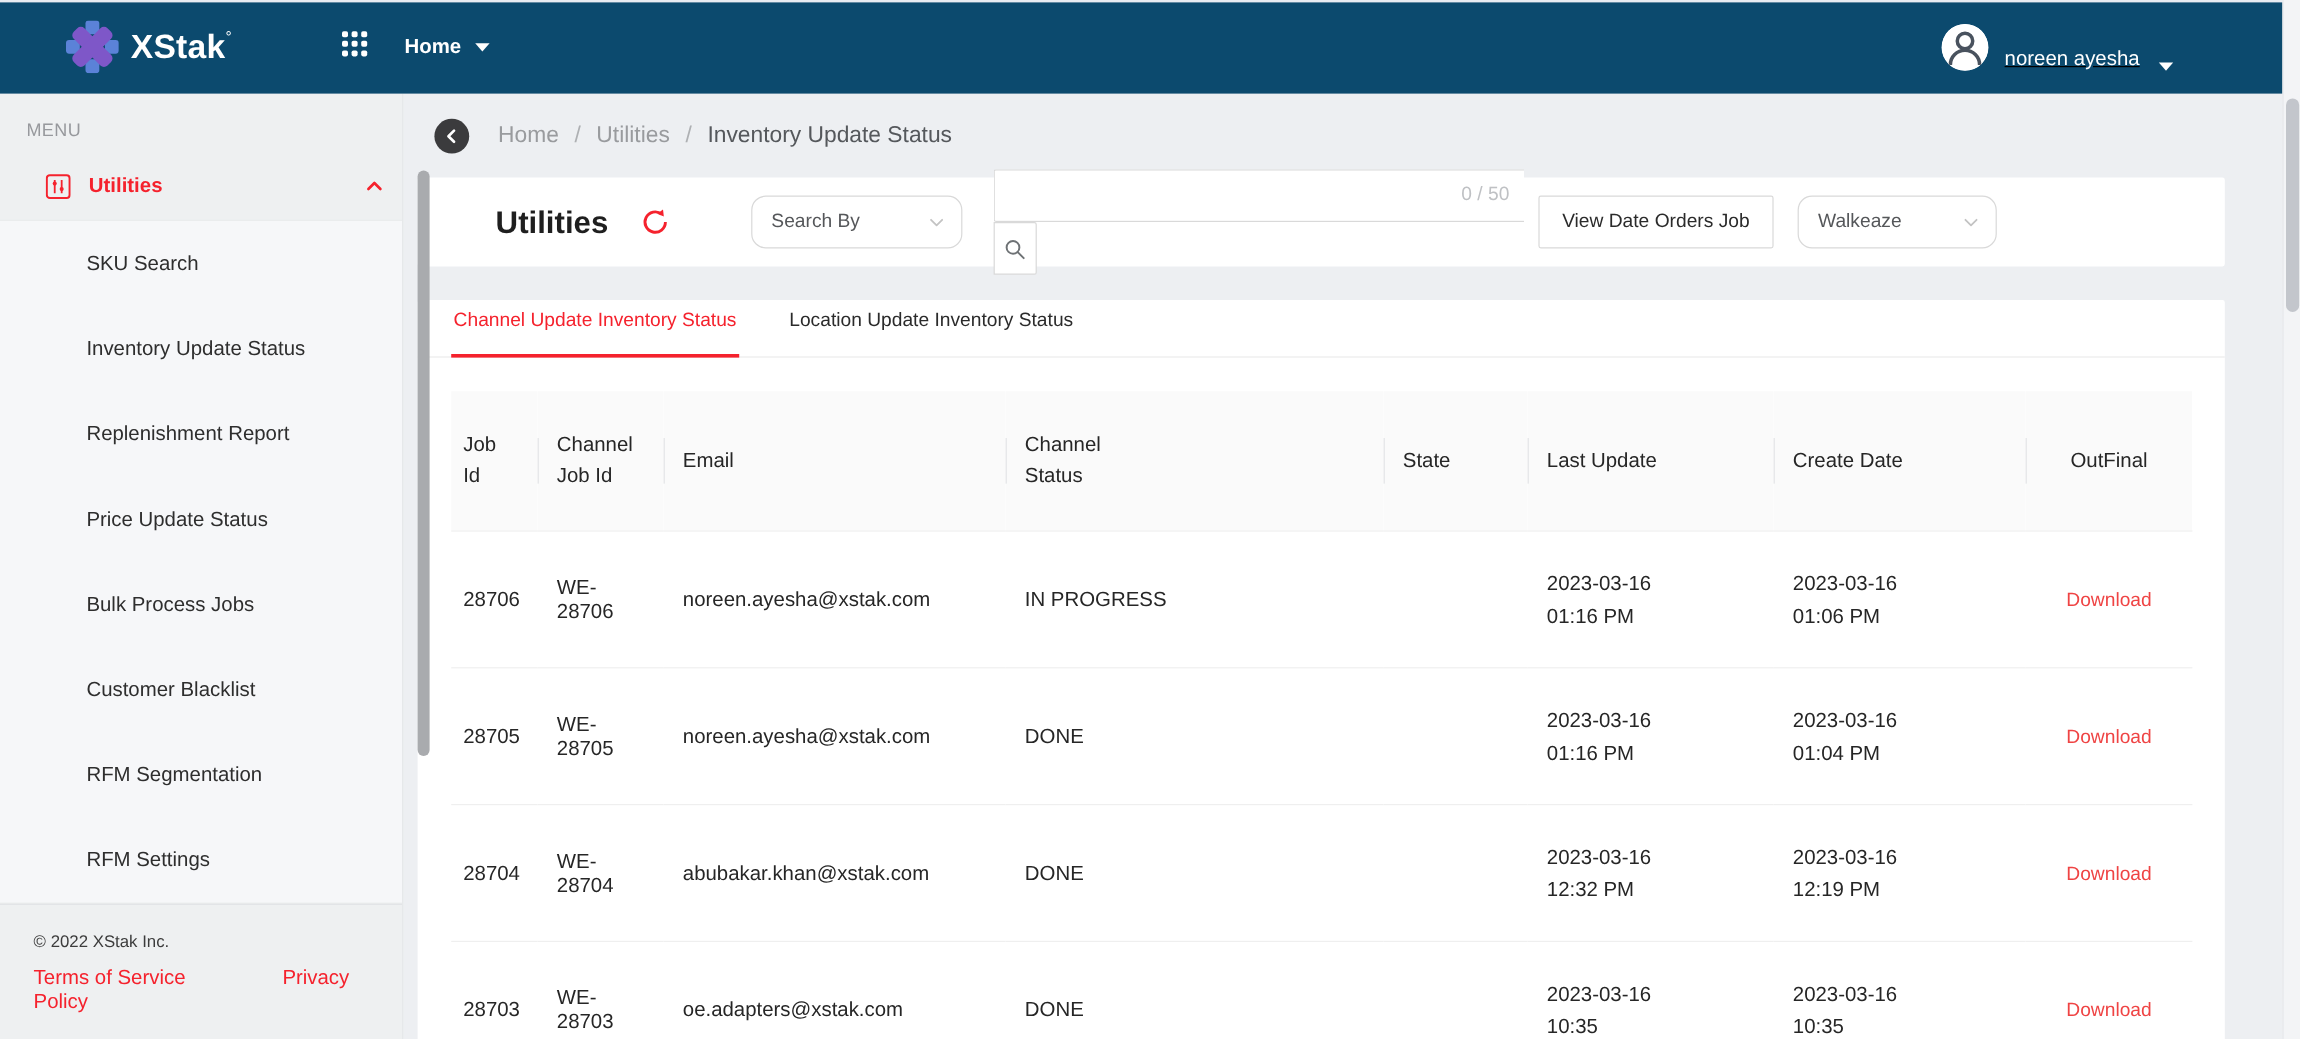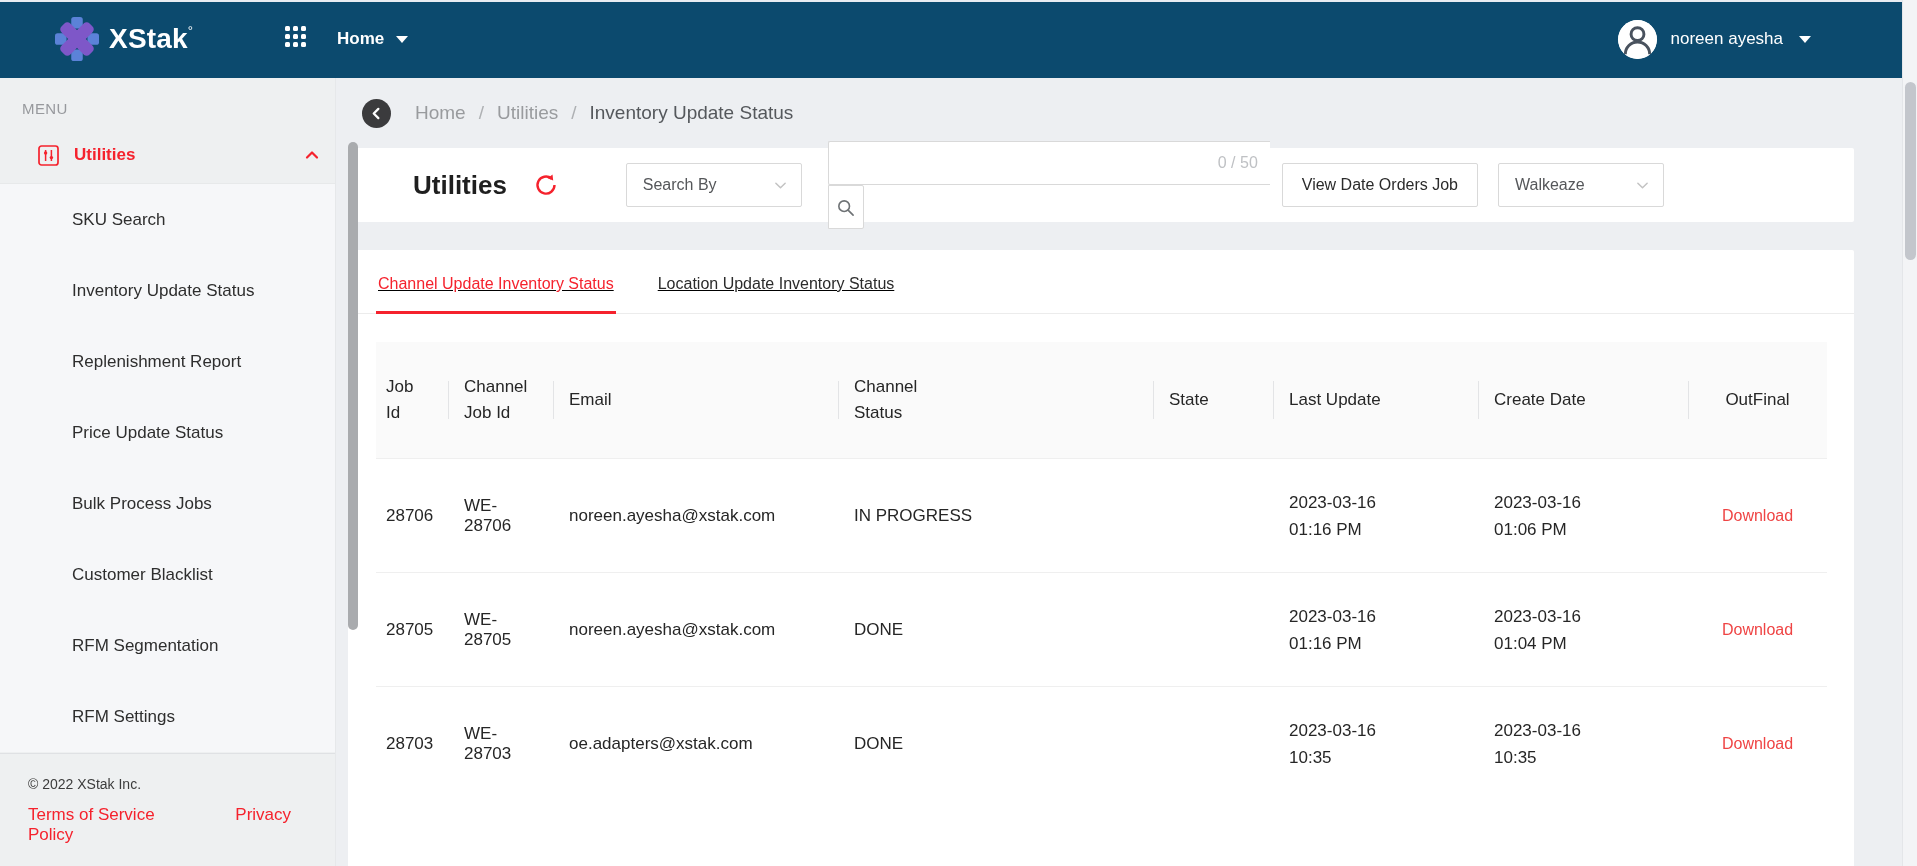--- a/index.html
+++ b/index.html
@@ -11,21 +11,21 @@
   .navbar { position:absolute; top:0; left:0; right:0; height:78px; background:#0c4a6e; display:flex; align-items:center; padding:0 18px 0 55px; z-index:50; }
   .brand { display:flex; align-items:flex-start; cursor:pointer; }
   .brand svg { width:44px; height:44px; }
   .brand-text { color:#fff; font-size:28px; font-weight:700; letter-spacing:0.2px; margin-left:10px; line-height:44px; }
   .brand-mark { color:#fff; font-size:13px; margin-top:6px; }
   .grid-btn { margin-left:92px; width:26px; height:26px; display:grid; grid-template-columns:repeat(3,5px); grid-template-rows:repeat(3,5px); gap:3px; cursor:pointer; }
   .grid-btn i { background:#fff; border-radius:1.5px; }
   .nav-home { display:flex; align-items:center; margin-left:26px; cursor:pointer; }
   .nav-home span { color:#fff; font-size:17px; font-weight:700; }
   .caret-down { width:0; height:0; border-left:6px solid transparent; border-right:6px solid transparent; border-top:7px solid #fff; margin-left:12px; }
-  .nav-right { margin-left:auto; display:flex; align-items:center; padding-right:88px; }
+  .nav-right { margin-left:auto; display:flex; align-items:flex-end; padding-right:88px;text-decoration:underline; }
   .avatar { width:39px; height:39px; border-radius:50%; background:#fff; display:flex; align-items:center; justify-content:center; overflow:hidden; cursor:pointer; }
   .user-name { color:#fff; font-size:17px; margin-left:14px; cursor:pointer; }
   .nav-right .caret-down { margin-left:16px; }
 
   
   .sidebar { position:absolute; top:78px; left:0; bottom:0; width:336px; background:#eef0f1; border-right:1px solid #e6e8ea; z-index:20; }
   .menu-label { font-size:15px; color:#97999d; letter-spacing:0.4px; padding:22px 0 0 22px; }
   .parent-item { display:flex; align-items:center; height:56px; margin-top:10px; padding:0 16px 0 38px; cursor:pointer; }
   .parent-item .p-icon { width:21px; height:21px; flex:none; }
   .parent-item .p-label { font-size:17px; font-weight:600; color:#f5222d; margin-left:15px; flex:1; }
@@ -49,34 +49,34 @@
   .breadcrumb { display:flex; align-items:center; margin-left:24px; font-size:19px; }
   .bc-item { color:#999b9e; cursor:pointer; }
   .bc-item.last { color:#55585c; cursor:default; }
   .bc-sep { color:#aeb0b3; margin:0 13px; }
 
   .panel { background:#fff; border-radius:2px; }
   .head-panel { margin:0 63px 0 12px; height:74px; display:flex; align-items:center; padding-left:65px; }
   .page-title { font-size:26px; font-weight:700; color:#1f1f1f; }
   .refresh-btn { margin-left:27px; width:24px; height:24px; cursor:pointer; }
   .controls { display:flex; align-items:center; margin-left:auto; margin-right:190px; }
-  .select-box { height:44px; border:1px solid #d9d9d9; border-radius:2px; background:#fff; display:flex; align-items:center; padding:0 14px 0 16px; cursor:pointer; }
+  .select-box { height:44px; border:1px solid #d9d9d9; border-radius:12px; background:#fff; display:flex; align-items:center; padding:0 14px 0 16px; cursor:pointer; }
   .select-box .sel-text { font-size:16px; color:#55575a; flex:1; }
   .searchby { width:176px; }
   .store-select { width:166px; margin-left:20px; }
   .chev-down-icon { width:13px; height:13px; flex:none; margin-left:10px; }
   .input-group { display:flex; margin-left:0;flex-direction:column; }
   .search-wrap { width:442px; height:44px; border:1px solid #d9d9d9; border-right:none; border-radius:2px 0 0 2px; background:#fff; display:flex; align-items:center; padding:0 12px 0 14px; }
   .search-wrap input { flex:1; border:none; outline:none; font-size:16px; color:#262626; background:transparent; min-width:0; }
   .counter { font-size:16px; color:#bfc1c4; white-space:nowrap; }
   .search-btn { width:36px; height:44px; border:1px solid #d9d9d9; border-radius:0 2px 2px 0; background:#fff; display:flex; align-items:center; justify-content:center; cursor:pointer; }
   .bulk-btn { height:44px; margin-left:12px; padding:0 19px; border:1px solid #d9d9d9; border-radius:2px; background:#fff; font-size:16px; color:#2b2b2b; font-family:inherit; cursor:pointer; white-space:nowrap; }
 
   .table-panel { margin:28px 63px 0 12px; height:700px; padding:0 28px; }
-  .tabs-row { height:64px; display:flex; align-items:flex-end; border-bottom:1px solid #ececec; margin:0 -28px; padding:0 28px;text-decoration:underline; }
+  .tabs-row { height:48px; display:flex; align-items:flex-end; border-bottom:1px solid #ececec; margin:0 -28px; padding:0 28px; }
   .tab { font-size:16px; color:#2b2b2b; padding:0 2px 20px 2px; margin-right:40px; cursor:pointer; position:relative; }
   .tab.active { color:#f5222d; }
   .tab.active::after { content:""; position:absolute; left:0; right:0; bottom:-1px; height:3px; background:#f5222d; }
 
   table.jobs { width:100%; border-collapse:collapse; table-layout:fixed; margin-top:28px; }
   col.c0{width:72px} col.c1{width:105px} col.c2{width:285px} col.c3{width:315px}
   col.c4{width:120px} col.c5{width:205px} col.c6{width:210px} col.c7{width:139px}
   .jobs th { background:#fafafa; font-size:17px; font-weight:500; color:#262626; text-align:left; padding:32px 16px; vertical-align:middle; position:relative; line-height:26px; }
   .jobs th:first-child, .jobs td:first-child { padding-left:10px; }
   .jobs th + th::before { content:""; position:absolute; left:0; top:50%; transform:translateY(-50%); width:1px; height:38px; background:#e3e4e6; }
@@ -286,20 +286,30 @@
               <td>28705</td>
               <td>WE-28705</td>
               <td>noreen.ayesha@xstak.com</td>
               <td>DONE</td>
               <td></td>
               <td><span class="date-val">2023-03-16 01:16 PM</span></td>
               <td><span class="date-val">2023-03-16 01:04 PM</span></td>
               <td class="center"><span class="download-link">Download</span></td>
             </tr>
             <tr>
+              <td>28704</td>
+              <td>WE-28704</td>
+              <td>abubakar.khan@xstak.com</td>
+              <td>DONE</td>
+              <td></td>
+              <td><span class="date-val">2023-03-16 12:32 PM</span></td>
+              <td><span class="date-val">2023-03-16 12:19 PM</span></td>
+              <td class="center"><span class="download-link">Download</span></td>
+            </tr>
+            <tr>
               <td>28703</td>
               <td>WE-28703</td>
               <td>oe.adapters@xstak.com</td>
               <td>DONE</td>
               <td></td>
               <td><span class="date-val">2023-03-16 10:35</span></td>
               <td><span class="date-val">2023-03-16 10:35</span></td>
               <td class="center"><span class="download-link">Download</span></td>
             </tr>
           </tbody>

